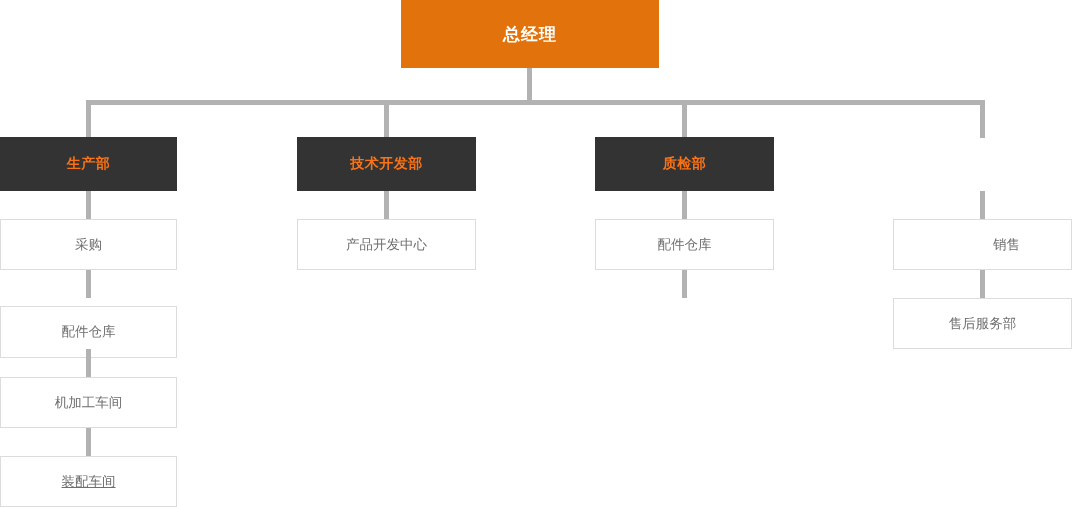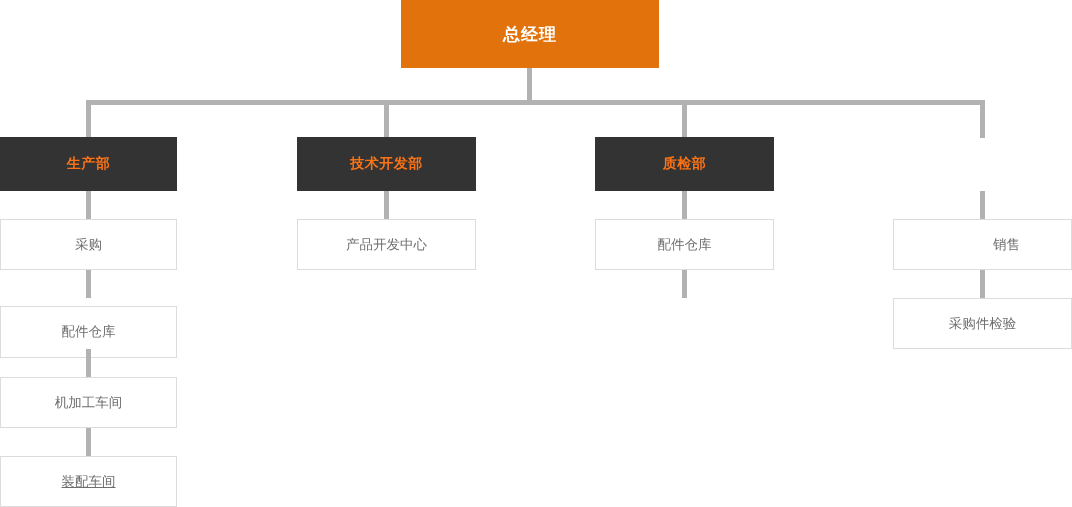--- a/index.html
+++ b/index.html
@@ -126,16 +126,16 @@
   <div class="conn-v" style="left:682px; top:270px; width:5px; height:28px;"></div>
 
 
   <div class="conn-v" style="left:980px; top:191px; width:5px; height:28px;"></div>
   <div class="node node-leaf" style="left:893px; top:219px; width:179px; height:51px;padding-left:48px;">
     <span>销售</span>
   </div>
 
   <div class="conn-v" style="left:980px; top:270px; width:5px; height:28px;"></div>
   <div class="node node-leaf" style="left:893px; top:298px; width:179px; height:51px;">
-    <span>采购件检验</span>
+    <span>售后服务部</span>
   </div>
 
 </div>
 
 </body></html>

